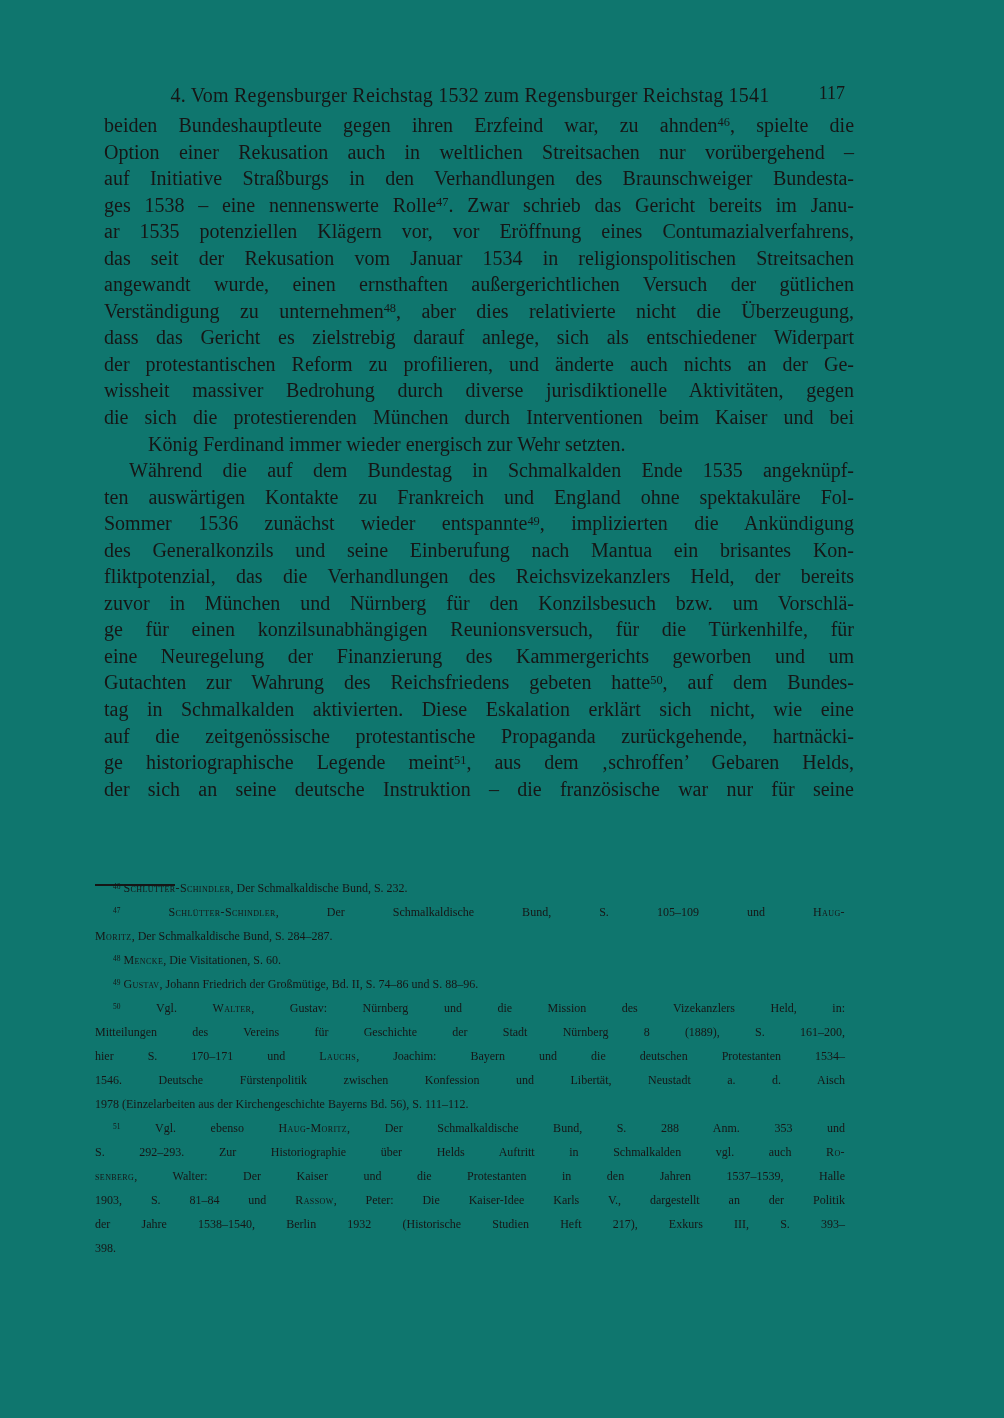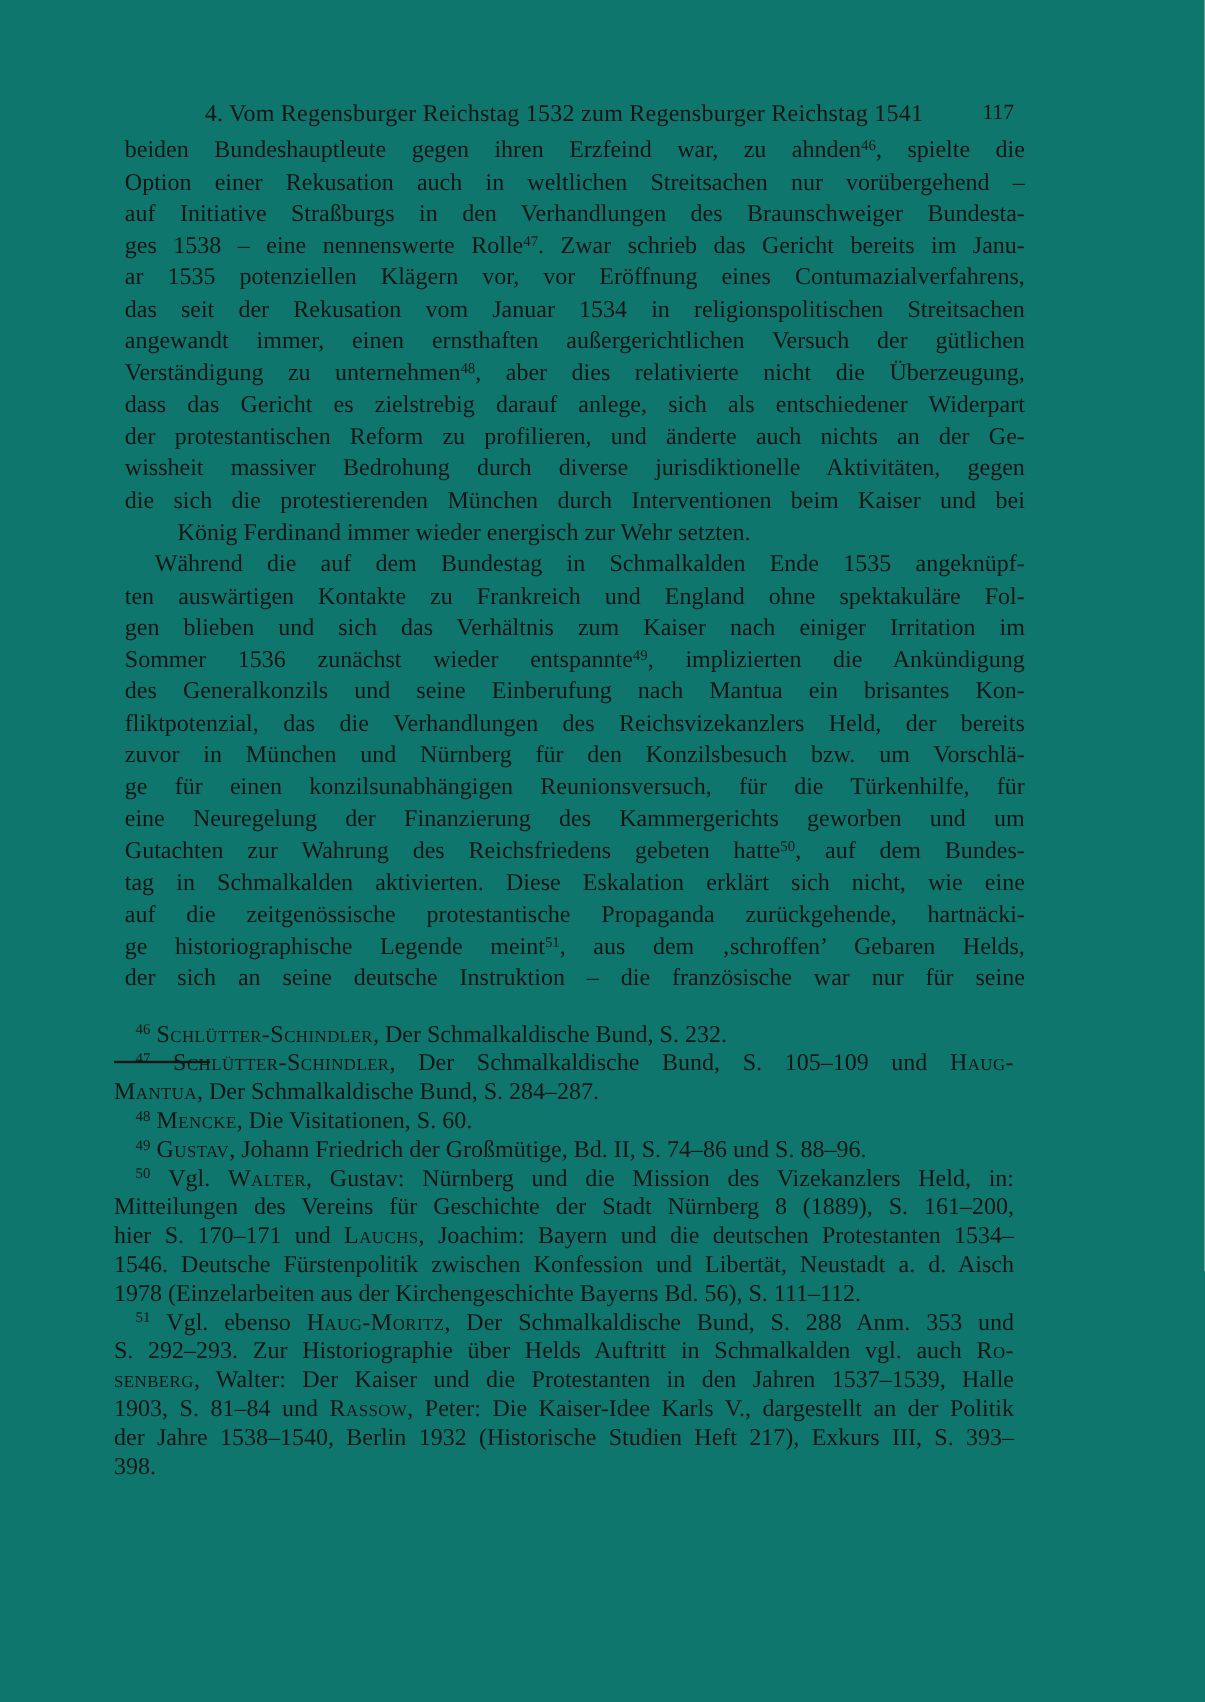--- a/index.html
+++ b/index.html
@@ -76,23 +76,23 @@
     left: 95px;
     top: 884px;
     width: 80px;
     height: 2px;
     background: #161616;
   }
   
   .footnotes {
     position: absolute;
     left: 95px;
-    top: 850px;
+    top: 876px;
     width: 750px;
-    font-size: 20px;
+    font-size: 12px;
   }
   .fnline {
     height: 24px;
     line-height: 24px;
     text-align: justify;
     text-align-last: justify;
   }
   .fnline.flush { text-align-last: left; }
   .fnline.fnfirst { text-indent: 18px; }
 </style>
@@ -107,32 +107,31 @@
   </header>
 
   <main class="textblock" id="body-text">
       <div class="para">
         <div class="line">beiden Bundeshauptleute gegen ihren Erzfeind war, zu ahnden<sup>46</sup>, spielte die</div>
         <div class="line">Option einer Rekusation auch in weltlichen Streitsachen nur vorübergehend –</div>
         <div class="line">auf Initiative Straßburgs in den Verhandlungen des Braunschweiger Bundesta-</div>
         <div class="line">ges 1538 – eine nennenswerte Rolle<sup>47</sup>. Zwar schrieb das Gericht bereits im Janu-</div>
         <div class="line">ar 1535 potenziellen Klägern vor, vor Eröffnung eines Contumazialverfahrens,</div>
         <div class="line">das seit der Rekusation vom Januar 1534 in religionspolitischen Streitsachen</div>
-        <div class="line">angewandt immer, einen ernsthaften außergerichtlichen Versuch der gütlichen</div>
+        <div class="line">angewandt wurde, einen ernsthaften außergerichtlichen Versuch der gütlichen</div>
         <div class="line">Verständigung zu unternehmen<sup>48</sup>, aber dies relativierte nicht die Überzeugung,</div>
         <div class="line">dass das Gericht es zielstrebig darauf anlege, sich als entschiedener Widerpart</div>
         <div class="line">der protestantischen Reform zu profilieren, und änderte auch nichts an der Ge-</div>
         <div class="line">wissheit massiver Bedrohung durch diverse jurisdiktionelle Aktivitäten, gegen</div>
         <div class="line">die sich die protestierenden München durch Interventionen beim Kaiser und bei</div>
         <div class="line flush">König Ferdinand immer wieder energisch zur Wehr setzten.</div>
       </div>
       <div class="para">
         <div class="line indent">Während die auf dem Bundestag in Schmalkalden Ende 1535 angeknüpf-</div>
         <div class="line">ten auswärtigen Kontakte zu Frankreich und England ohne spektakuläre Fol-</div>
-        <div class="line">gen blieben und sich das Verhältnis zum Kaiser nach einiger Irritation im</div>
         <div class="line">Sommer 1536 zunächst wieder entspannte<sup>49</sup>, implizierten die Ankündigung</div>
         <div class="line">des Generalkonzils und seine Einberufung nach Mantua ein brisantes Kon-</div>
         <div class="line">fliktpotenzial, das die Verhandlungen des Reichsvizekanzlers Held, der bereits</div>
         <div class="line">zuvor in München und Nürnberg für den Konzilsbesuch bzw. um Vorschlä-</div>
         <div class="line">ge für einen konzilsunabhängigen Reunionsversuch, für die Türkenhilfe, für</div>
         <div class="line">eine Neuregelung der Finanzierung des Kammergerichts geworben und um</div>
         <div class="line">Gutachten zur Wahrung des Reichsfriedens gebeten hatte<sup>50</sup>, auf dem Bundes-</div>
         <div class="line">tag in Schmalkalden aktivierten. Diese Eskalation erklärt sich nicht, wie eine</div>
         <div class="line">auf die zeitgenössische protestantische Propaganda zurückgehende, hartnäcki-</div>
         <div class="line">ge historiographische Legende meint<sup>51</sup>, aus dem ‚schroffen’ Gebaren Helds,</div>
@@ -141,21 +140,21 @@
     </main>
 
   <div class="fn-sep"></div>
 
   <section class="footnotes" id="footnotes">
       <div class="footnote">
         <div class="fnline fnfirst flush"><sup>46</sup>&nbsp;<span class="sc">Schlütter-Schindler</span>, Der Schmalkaldische Bund, S. 232.</div>
       </div>
       <div class="footnote">
         <div class="fnline fnfirst"><sup>47</sup>&nbsp;<span class="sc">Schlütter-Schindler</span>, Der Schmalkaldische Bund, S. 105–109 und <span class="sc">Haug-</span></div>
-        <div class="fnline flush"><span class="sc">Mantua</span>, Der Schmalkaldische Bund, S. 284–287.</div>
+        <div class="fnline flush"><span class="sc">Moritz</span>, Der Schmalkaldische Bund, S. 284–287.</div>
       </div>
       <div class="footnote">
         <div class="fnline fnfirst flush"><sup>48</sup>&nbsp;<span class="sc">Mencke</span>, Die Visitationen, S. 60.</div>
       </div>
       <div class="footnote">
         <div class="fnline fnfirst flush"><sup>49</sup>&nbsp;<span class="sc">Gustav</span>, Johann Friedrich der Großmütige, Bd. II, S. 74–86 und S. 88–96.</div>
       </div>
       <div class="footnote">
         <div class="fnline fnfirst"><sup>50</sup>&nbsp;Vgl. <span class="sc">Walter</span>, Gustav: Nürnberg und die Mission des Vizekanzlers Held, in:</div>
         <div class="fnline">Mitteilungen des Vereins für Geschichte der Stadt Nürnberg 8 (1889), S. 161–200,</div>

